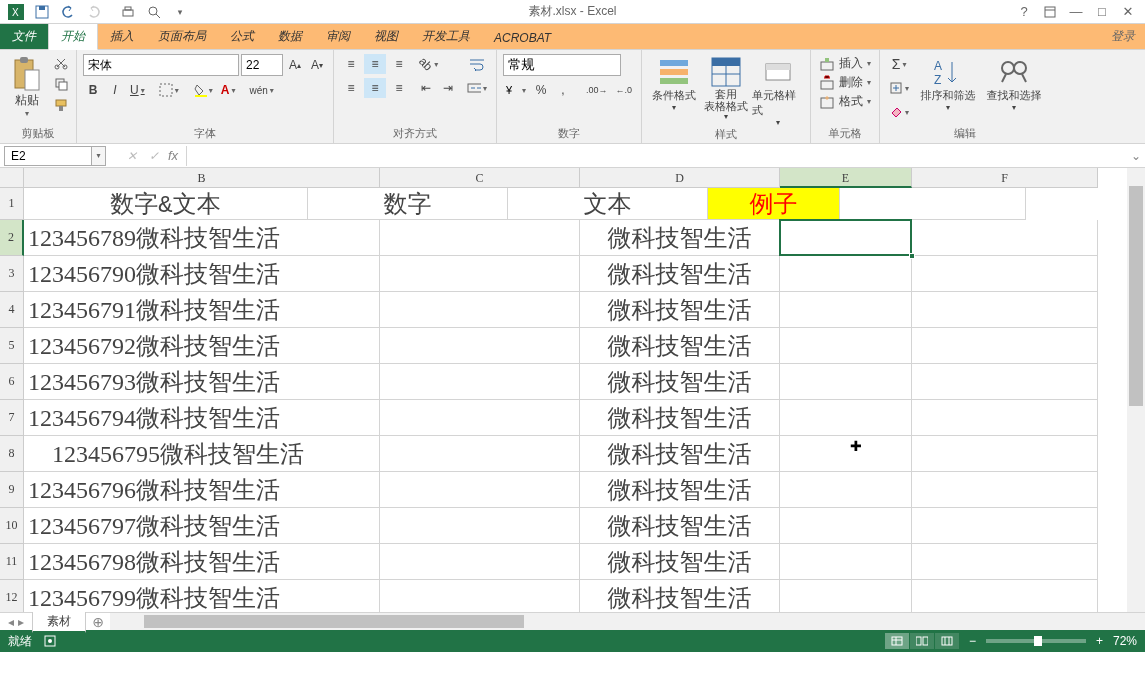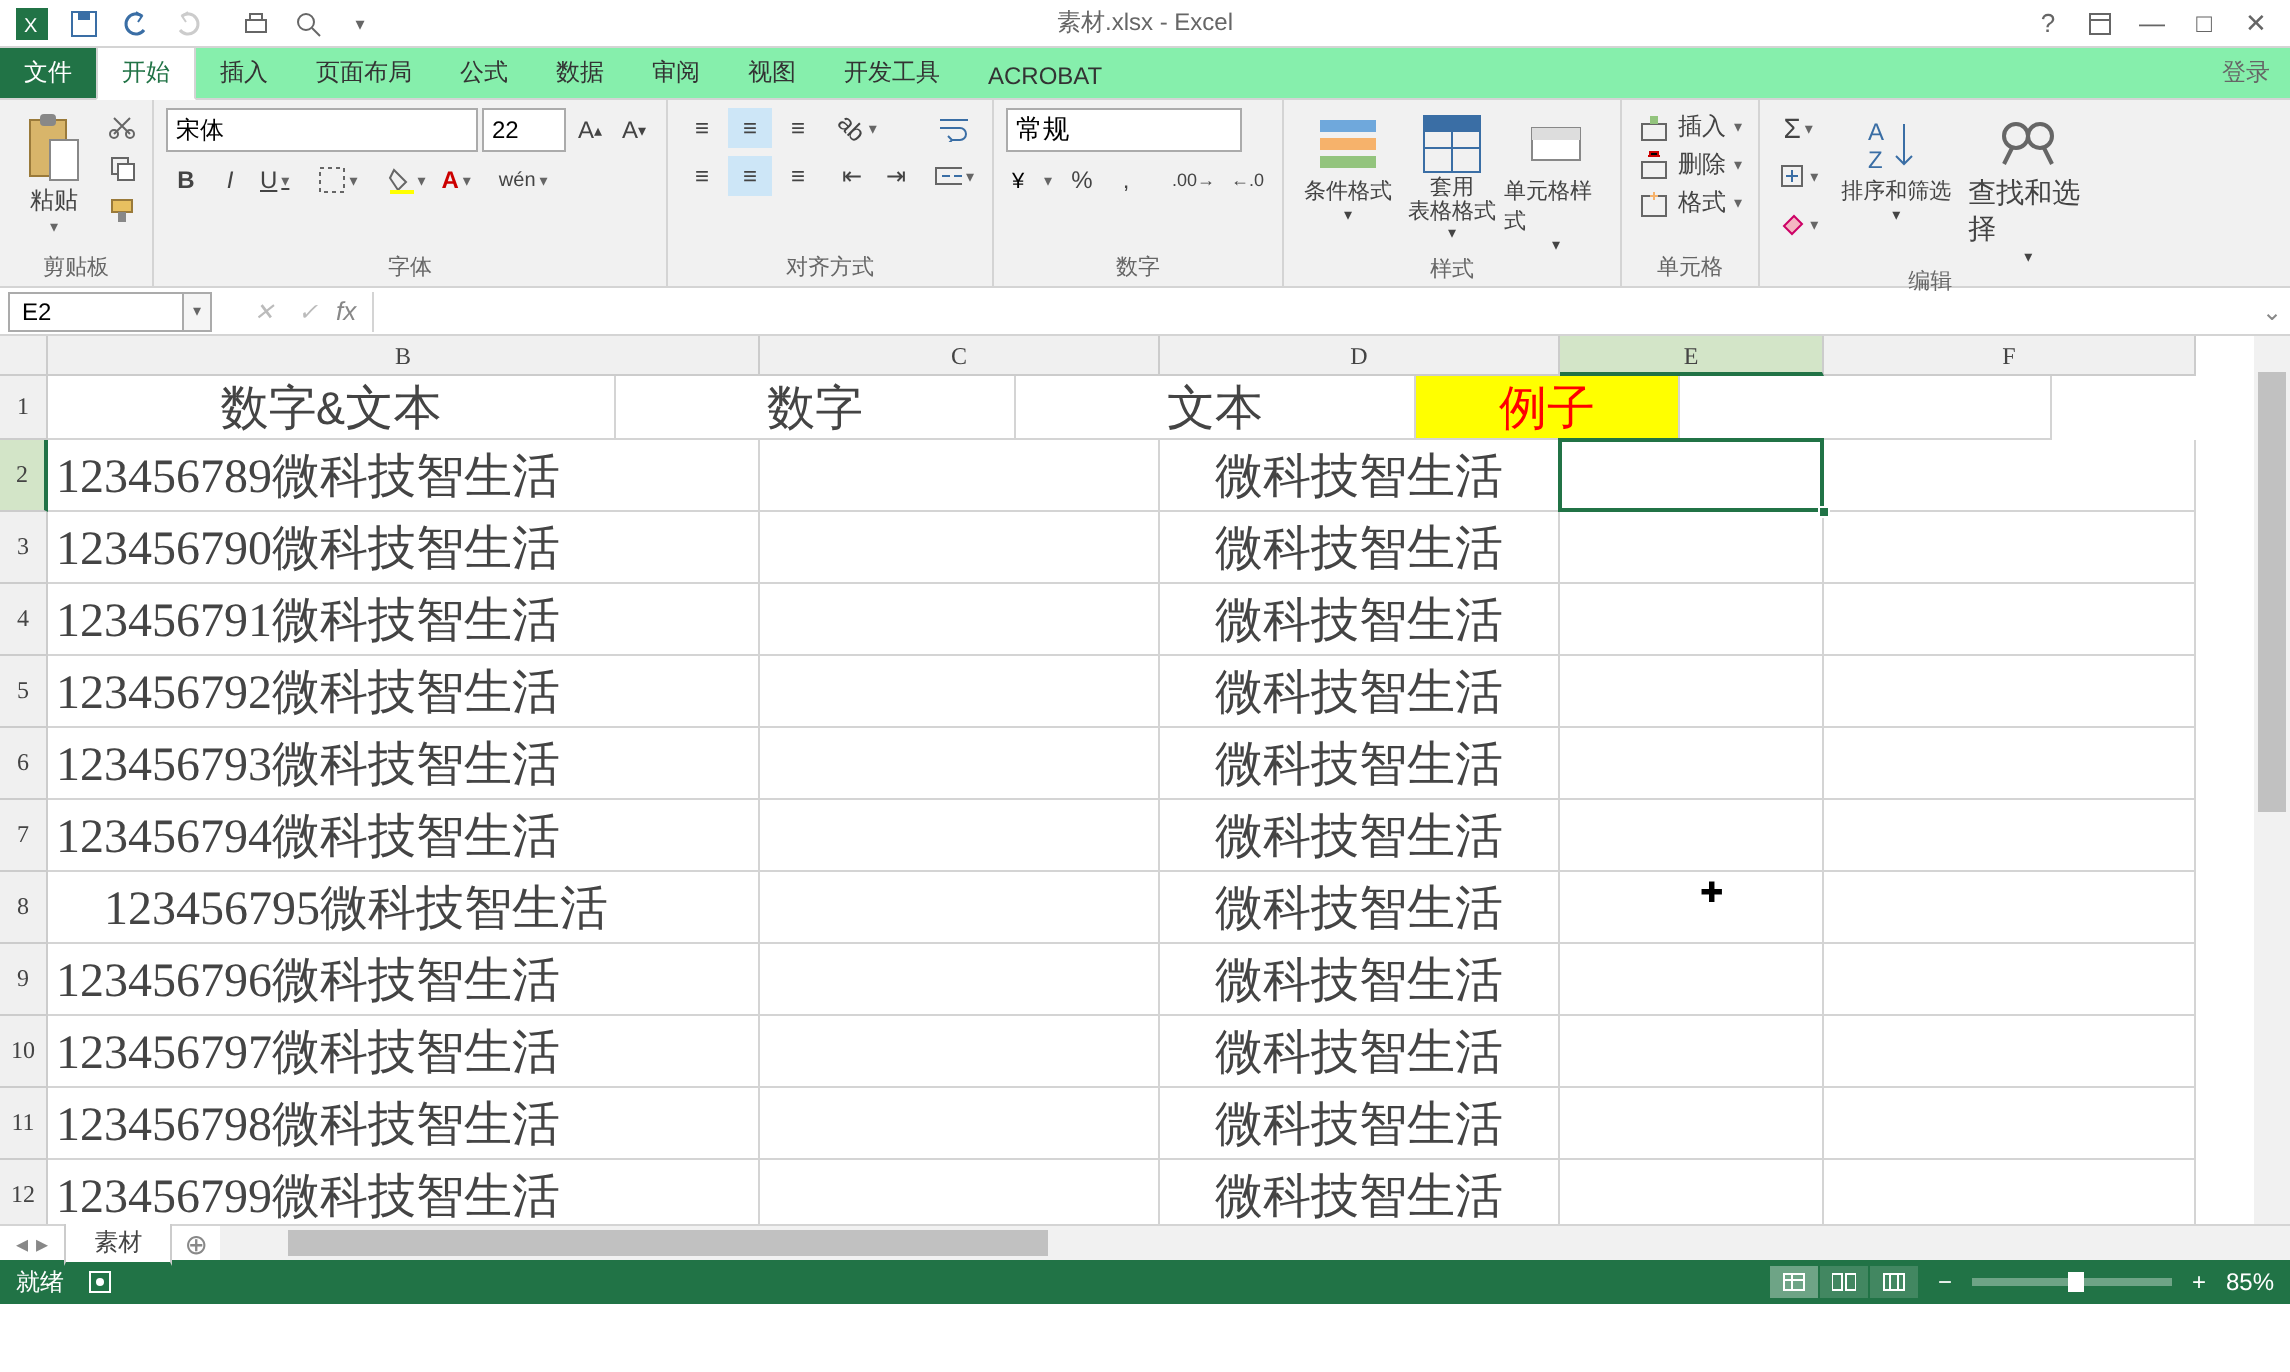--- a/index.html
+++ b/index.html
@@ -3,21 +3,21 @@
 <meta charset="utf-8">
 <style>
 * { margin:0; padding:0; box-sizing:border-box; font-family:"Microsoft YaHei","SimSun",sans-serif; }
 body { width:1145px; height:686px; background:#fff; overflow:hidden; font-size:12px; color:#444; position:relative; }
 .titlebar { height:24px; background:#fff; display:flex; align-items:center; border-bottom:1px solid #d4d4d4; position:relative; }
 .qat { display:flex; align-items:center; gap:2px; padding-left:4px; }
 .qat-item { width:24px; height:20px; display:flex; align-items:center; justify-content:center; cursor:pointer; }
 .title-center { position:absolute; left:50%; transform:translateX(-50%); font-size:12px; color:#666; }
 .wincontrols { margin-left:auto; display:flex; gap:4px; padding-right:6px; }
 .wincontrols span { width:22px; height:18px; display:flex; align-items:center; justify-content:center; cursor:pointer; font-size:13px; color:#666; }
-.tabs { height:26px; background:#86efac; display:flex; align-items:flex-end; padding-left:0; border-bottom:1px solid #d4d4d4; position:relative; }
+.tabs { height:26px; background:#fdba74; display:flex; align-items:flex-end; padding-left:0; border-bottom:1px solid #d4d4d4; position:relative;font-style:italic; }
 .tab { padding:4px 12px; font-size:12px; cursor:pointer; color:#333; }
 .tab.file { background:#217346; color:#fff; }
 .tab.active { background:#fff; border:1px solid #d4d4d4; border-bottom:1px solid #fff; margin-bottom:-1px; color:#217346; }
 .login { position:absolute; right:10px; top:4px; color:#666; cursor:pointer; }
 .ribbon { height:94px; background:#f1f1f1; display:flex; border-bottom:1px solid #d4d4d4; }
 .group { border-right:1px solid #d4d4d4; padding:4px 6px 0 6px; display:flex; flex-direction:column; position:relative; }
 .group-label { text-align:center; font-size:11px; color:#666; margin-top:auto; padding-bottom:2px; }
 .paste-big { width:42px; display:flex; flex-direction:column; align-items:center; cursor:pointer; padding-top:2px; }
 .paste-icon { width:32px; height:36px; }
 .clip-right { display:flex; flex-direction:column; gap:3px; padding-left:4px; }
@@ -367,21 +367,21 @@
         <span style="font-size:11px">排序和筛选</span>
           <span style="font-size:8px">▾</span>
       </div>
       <div class="big-btn" style="width:60px">
         <svg class="big-icon" viewBox="0 0 32 32">
             <circle cx="10" cy="12" r="6" fill="none" stroke="#666" stroke-width="2"></circle>
             <circle cx="22" cy="12" r="6" fill="none" stroke="#666" stroke-width="2"></circle>
             <line x1="8" y1="18" x2="4" y2="26" stroke="#666" stroke-width="2"></line>
             <line x1="24" y1="18" x2="28" y2="26" stroke="#666" stroke-width="2"></line>
           </svg>
-        <span style="font-size:14px">查找和选择</span>
+        <span style="font-size:11px">查找和选择</span>
           <span style="font-size:8px">▾</span>
       </div>
     </div>
     <div class="group-label">编辑</div>
   </div>
 </div>
 
 <div class="namebox-row">
   <input class="namebox" value="E2" style="">
   <div class="nb-dd">▾</div>
@@ -554,15 +554,15 @@
             <line x1="4" y1="1" x2="4" y2="9" stroke="#fff"></line>
             <line x1="8" y1="1" x2="8" y2="9" stroke="#fff"></line>
           </svg>
         </div>
     </div>
     <span>−</span>
     <div class="zoom-slider">
         <div class="zoom-thumb"></div>
       </div>
     <span>+</span>
-    <span>85%</span>
+    <span>72%</span>
   </div>
 </div>
 
 </body></html>

